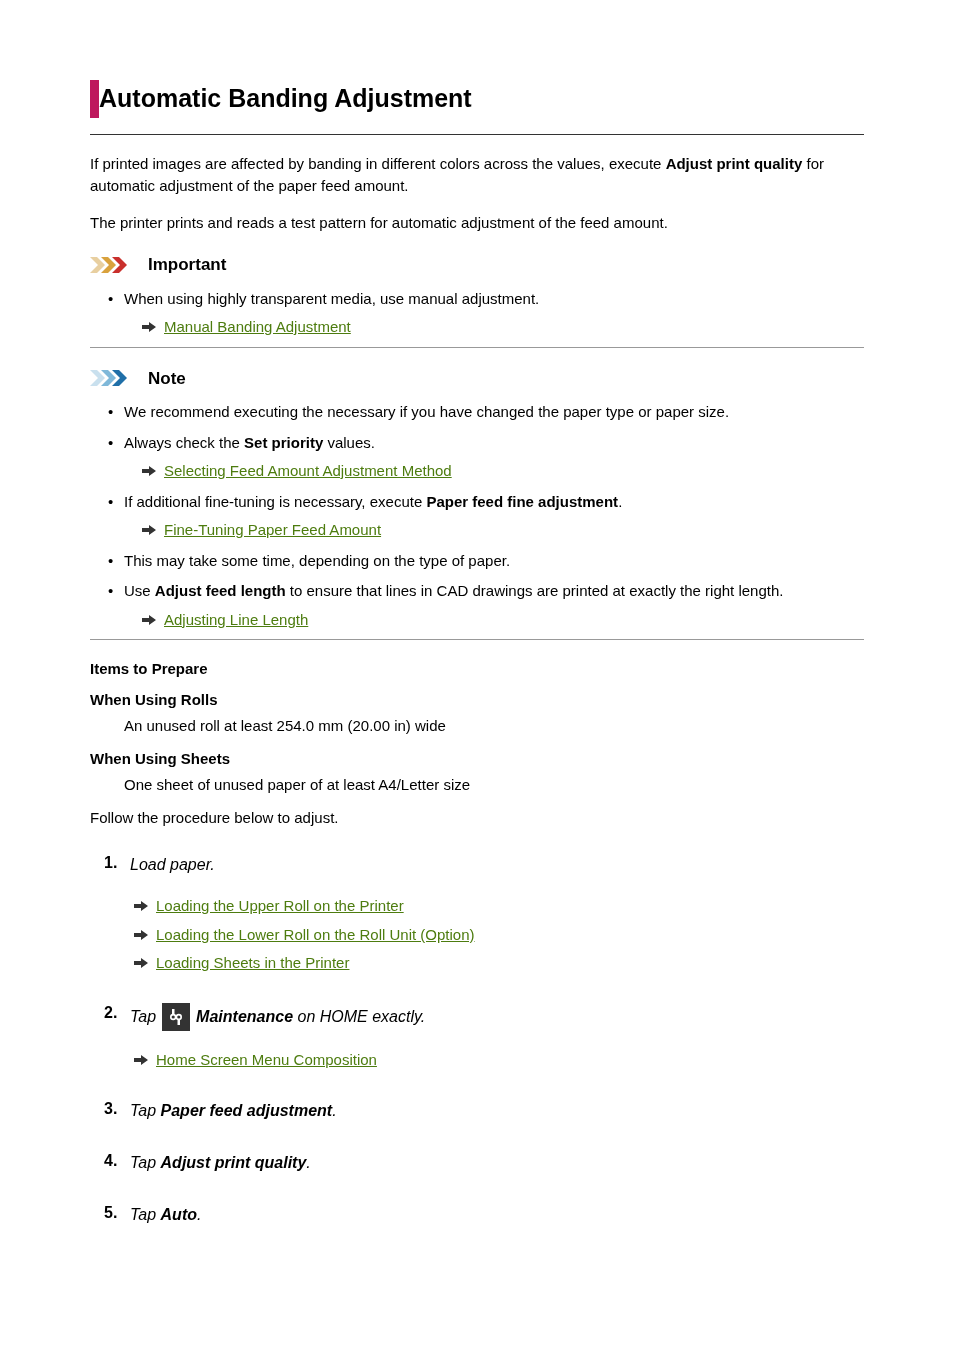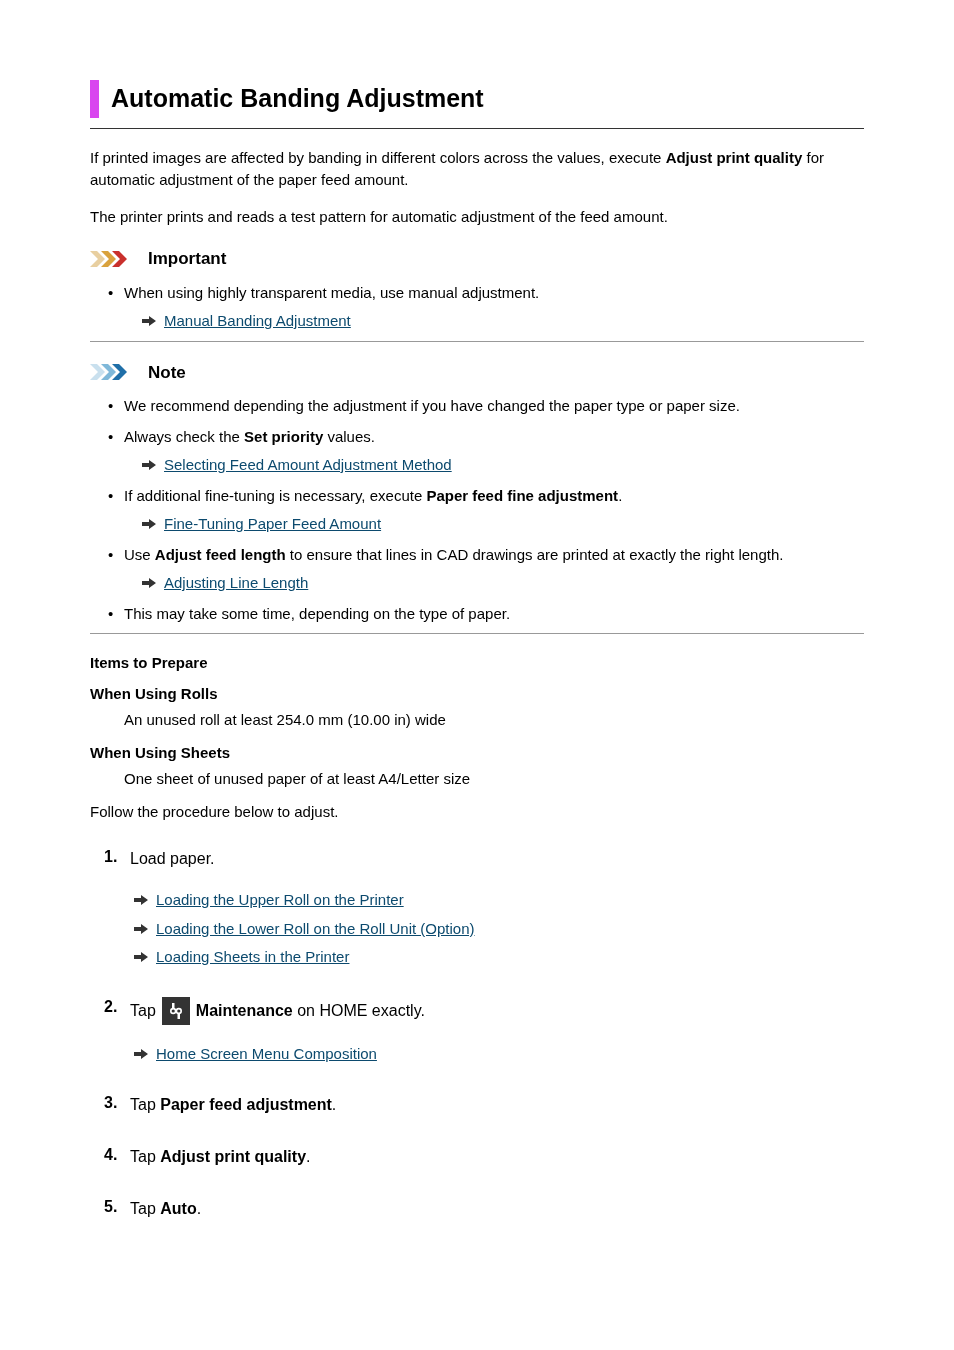--- a/index.html
+++ b/index.html
@@ -11,23 +11,23 @@
     padding: 0;
     background: #fff;
     line-height: 1.5;
   }
   .page {
     width: 954px;
     margin: 0 auto;
     padding: 80px 90px 40px 90px;
   }
   .title-block {
-    border-left: 9px solid #d946ef;
-    padding-left: 12px;
-    margin-bottom: 10px;
+    border-left: 9px solid #be185d;
+    padding-left: 0;
+    margin-bottom: 16px;
   }
   .title-block h1 {
     font-size: 25px;
     font-weight: bold;
     margin: 0 0 6px 0;
     padding: 0;
   }
   .title-rule {
     border: none;
     border-top: 1px solid #333;
@@ -81,21 +81,21 @@
     gap: 8px;
     margin: 6px 0 6px 18px;
   }
   .arrow-icon {
     display: inline-flex;
     width: 14px;
     flex-shrink: 0;
   }
   .arrow-icon svg { display: block; }
   a.link {
-    color: #0c4a6e;
+    color: #4d7c0f;
   }
   .section-heading {
     font-weight: bold;
     margin: 18px 0 4px 0;
   }
   .indent-text {
     margin-left: 34px;
     margin-bottom: 10px;
   }
   ol.steps {
@@ -111,20 +111,21 @@
   }
   ol.steps > li .step-num {
     position: absolute;
     left: 0;
     top: 0;
     font-weight: bold;
     font-size: 16px;
   }
   .step-text {
     font-size: 16px;
+    font-style: italic;
   }
   .step-sub {
     margin-top: 18px;
   }
   .maint-icon {
     display: inline-block;
     width: 28px;
     height: 28px;
     background: #333;
     vertical-align: middle;
@@ -191,21 +192,21 @@
       <span class="chevrons">
         <svg width="40" height="16" viewBox="0 0 40 16">
           <polygon points="0,0 7,0 15,8 7,16 0,16 8,8" fill="#c9e0ee"></polygon>
           <polygon points="11,0 18,0 26,8 18,16 11,16 19,8" fill="#7fb8d9"></polygon>
           <polygon points="22,0 29,0 37,8 29,16 22,16 30,8" fill="#1f6fa8"></polygon>
         </svg>
       </span>
       <span class="callout-title">Note</span>
     </div>
     <ul class="bullet">
-      <li>We recommend depending the adjustment if you have changed the paper type or paper size.</li>
+      <li>We recommend executing the necessary if you have changed the paper type or paper size.</li>
       <li>
         <span>Always check the </span><strong>Set priority</strong><span> values.</span>
         <div class="arrow-item">
           <span class="arrow-icon">
             <svg width="14" height="12" viewBox="0 0 14 12">
                 <path d="M0 4 L7 4 L7 1 L14 6 L7 11 L7 8 L0 8 Z" fill="#333"></path>
               </svg>
           </span>
           <a href="#" class="link">Selecting Feed Amount Adjustment Method</a>
         </div>
@@ -214,40 +215,40 @@
         <span>If additional fine-tuning is necessary, execute </span><strong>Paper feed fine adjustment</strong><span>.</span>
         <div class="arrow-item">
           <span class="arrow-icon">
             <svg width="14" height="12" viewBox="0 0 14 12">
                 <path d="M0 4 L7 4 L7 1 L14 6 L7 11 L7 8 L0 8 Z" fill="#333"></path>
               </svg>
           </span>
           <a href="#" class="link">Fine-Tuning Paper Feed Amount</a>
         </div>
       </li>
+      <li>This may take some time, depending on the type of paper.</li>
       <li>
         <span>Use </span><strong>Adjust feed length</strong><span> to ensure that lines in CAD drawings are printed at exactly the right length.</span>
         <div class="arrow-item">
           <span class="arrow-icon">
             <svg width="14" height="12" viewBox="0 0 14 12">
                 <path d="M0 4 L7 4 L7 1 L14 6 L7 11 L7 8 L0 8 Z" fill="#333"></path>
               </svg>
           </span>
           <a href="#" class="link">Adjusting Line Length</a>
         </div>
       </li>
-      <li>This may take some time, depending on the type of paper.</li>
     </ul>
     <hr class="callout-rule">
   </div>
 
   <div class="section-heading">Items to Prepare</div>
 
   <div class="section-heading" style="margin-top:8px;">When Using Rolls</div>
-  <div class="indent-text">An unused roll at least 254.0 mm (10.00 in) wide</div>
+  <div class="indent-text">An unused roll at least 254.0 mm (20.00 in) wide</div>
 
   <div class="section-heading" style="margin-top:4px;">When Using Sheets</div>
   <div class="indent-text">One sheet of unused paper of at least A4/Letter size</div>
 
   <p class="para">Follow the procedure below to adjust.</p>
 
   <ol class="steps">
 
     <li>
       <span class="step-num">1.</span>

